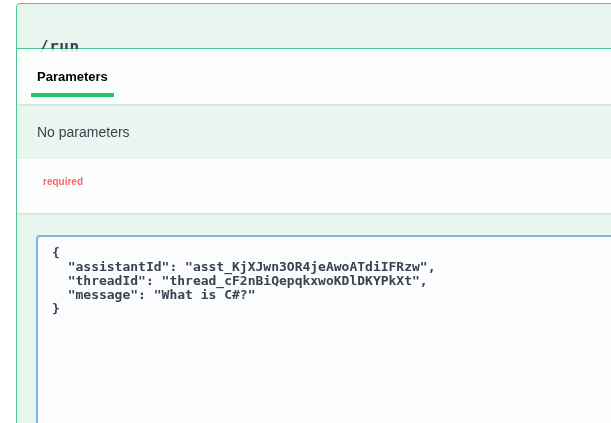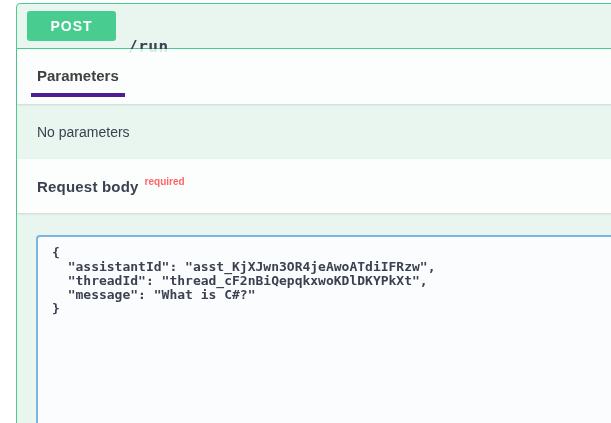--- a/index.html
+++ b/index.html
@@ -50,24 +50,24 @@
   
   .section-header {
     background: rgba(255,255,255,.85);
     box-shadow: 0 1px 2px rgba(0,0,0,.12);
     position: relative;
   }
   .tab-header { height: 55px; padding: 18px 0 0 14px; }
   .tab-item {
     display: inline-block;
     padding: 0 6px 9px 6px;
-    border-bottom: 4px solid #4c1d95;
-    font-size: 15px;
+    border-bottom: 4px solid #22c55e;
+    font-size: 13px;
     font-weight: 700;
-    color: #404040;
+    color: #000000;
     cursor: pointer;
   }
   .reqbody-header {
     height: 54px;
     display: flex;
     align-items: center;
     padding-left: 20px;
   }
   .reqbody-title {
     font-size: 15px;
@@ -111,32 +111,30 @@
     outline: none;
     overflow: hidden;
   }
 </style>
 </head>
 <body>
 
 <div class="opblock">
 
   <div class="opblock-summary">
-    <span class="method-badge">POST</span>
     <span class="endpoint-path">/run</span>
   </div>
 
   <div class="section-header tab-header">
     <span class="tab-item">Parameters</span>
   </div>
 
   <div class="no-params-row">No parameters</div>
 
   <div class="section-header reqbody-header">
-    <span class="reqbody-title">Request body</span>
     <span class="required-badge">required</span>
   </div>
 
   <div class="body-section">
     <textarea class="body-editor" spellcheck="false" style="">{
   "assistantId": "asst_KjXJwn3OR4jeAwoATdiIFRzw",
   "threadId": "thread_cF2nBiQepqkxwoKDlDKYPkXt",
   "message": "What is C#?"
 }</textarea>
   </div>

